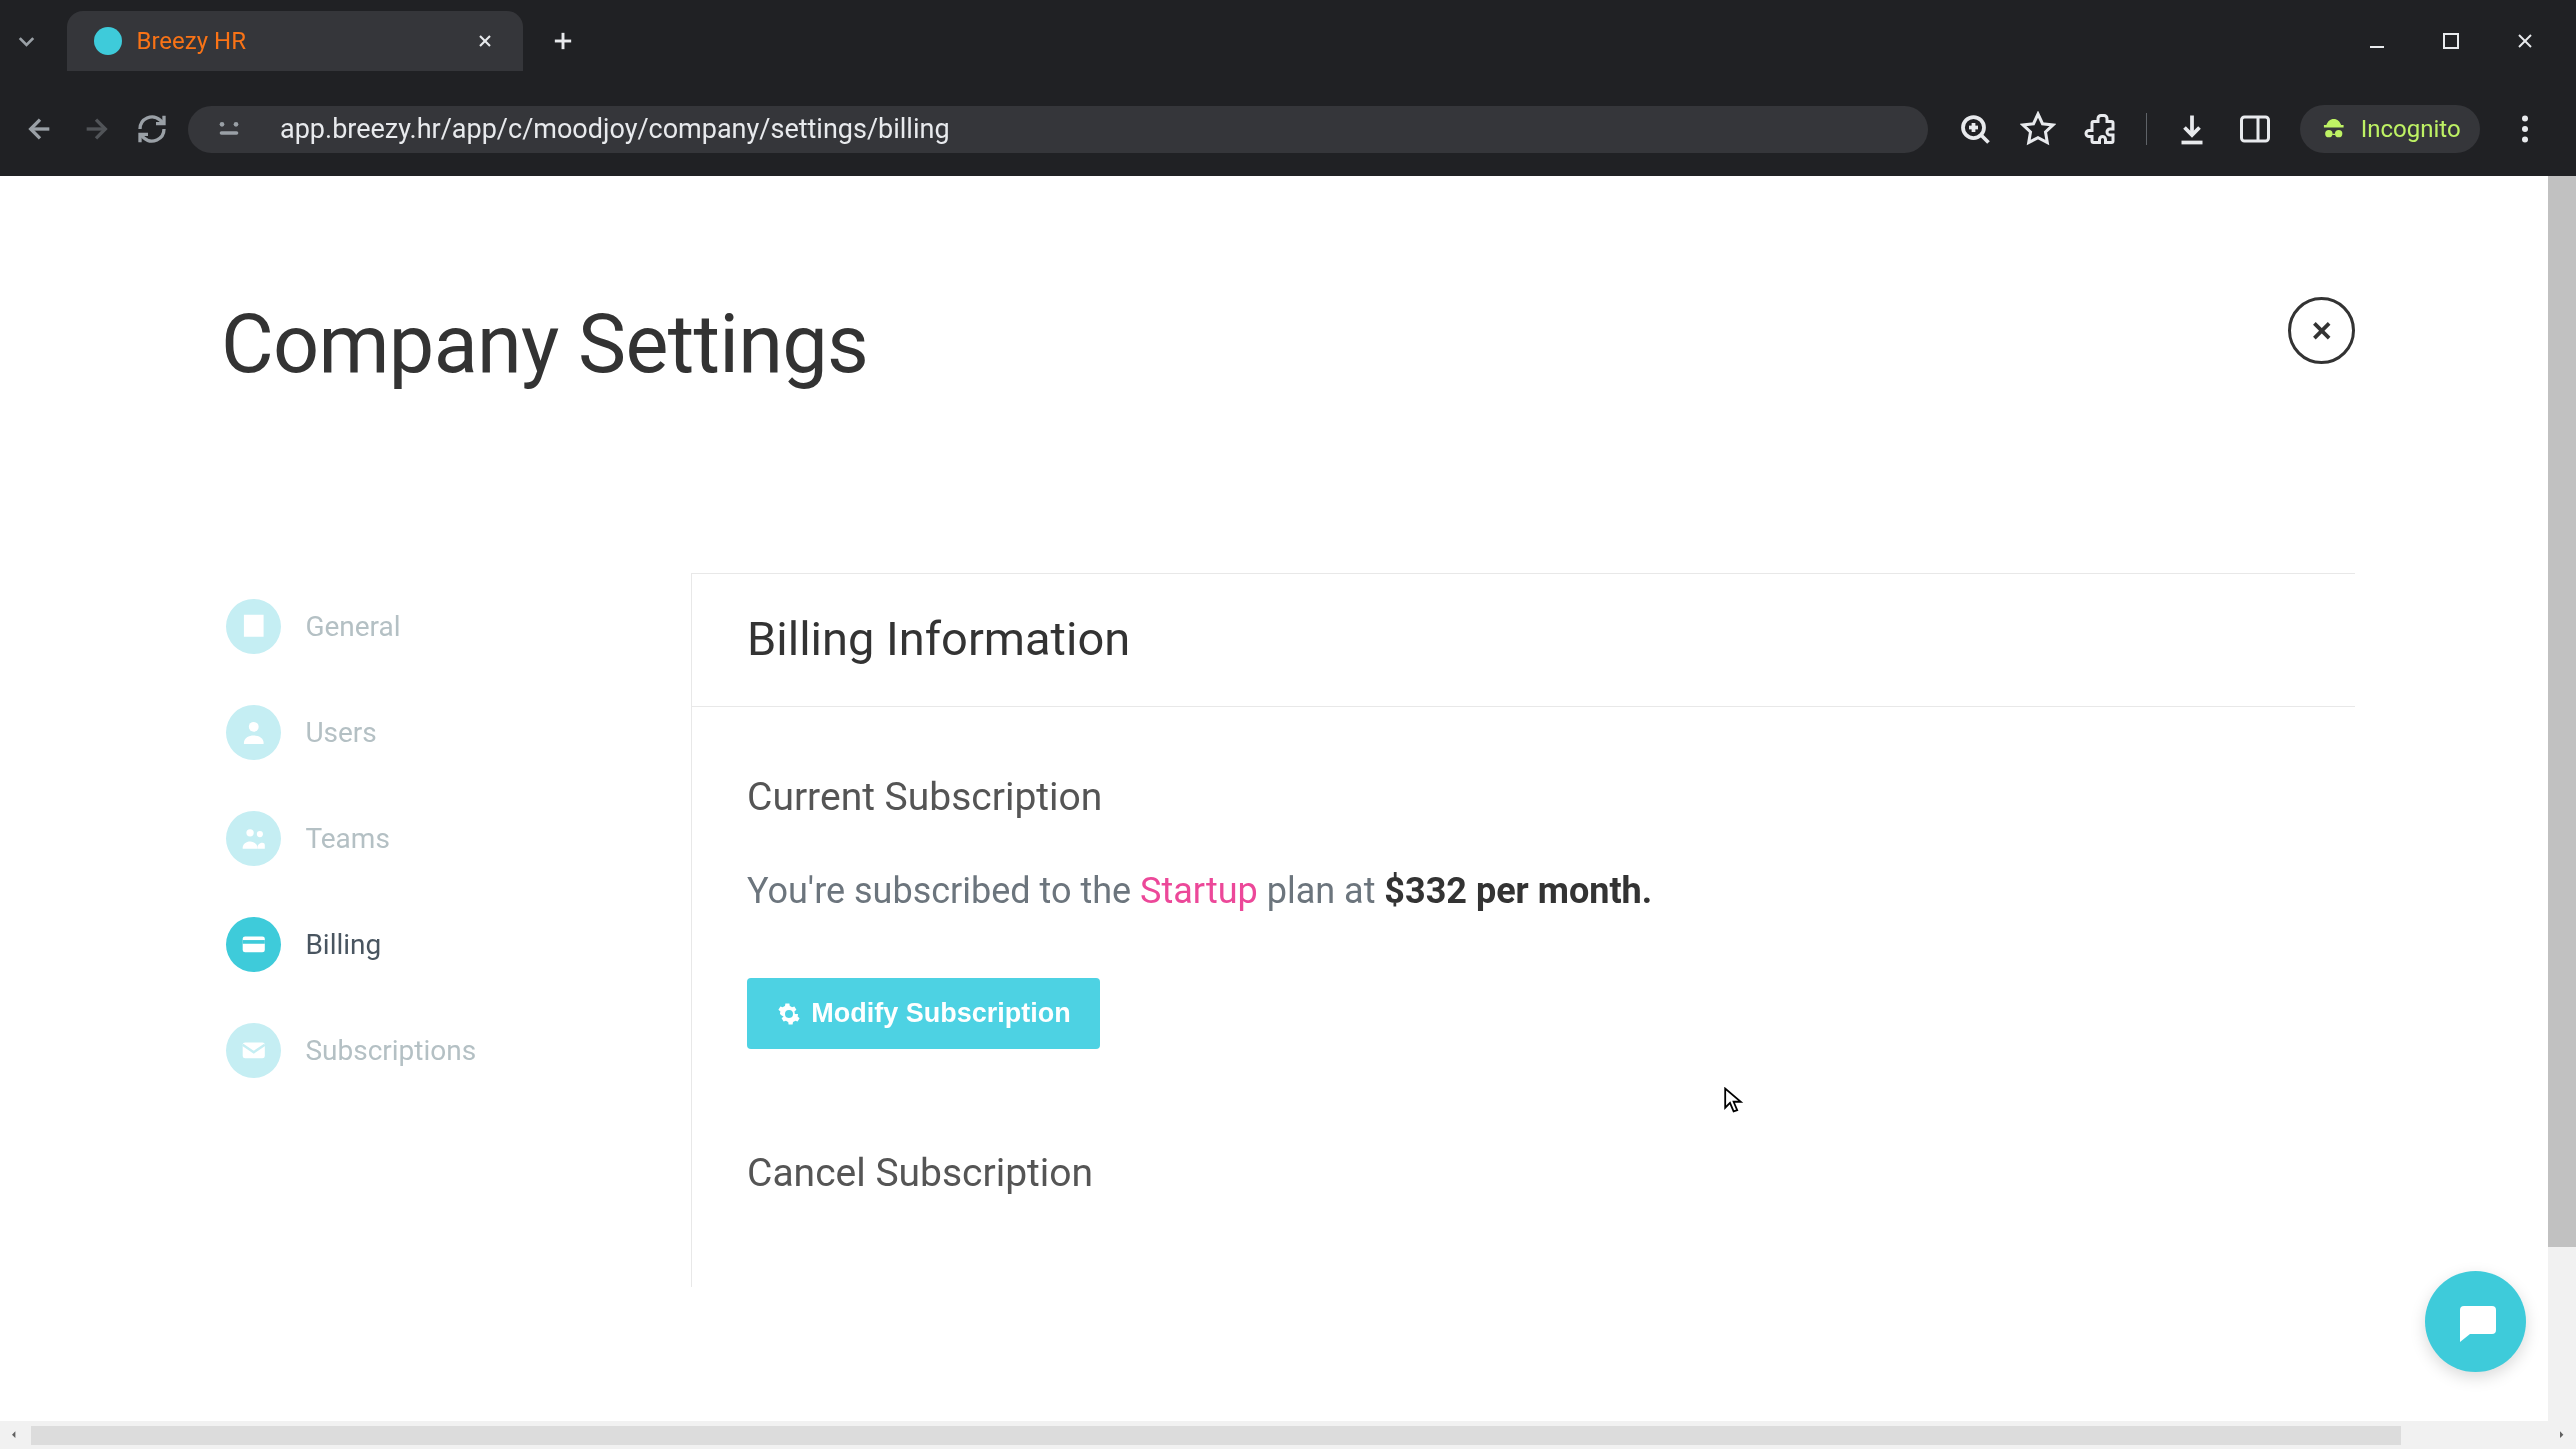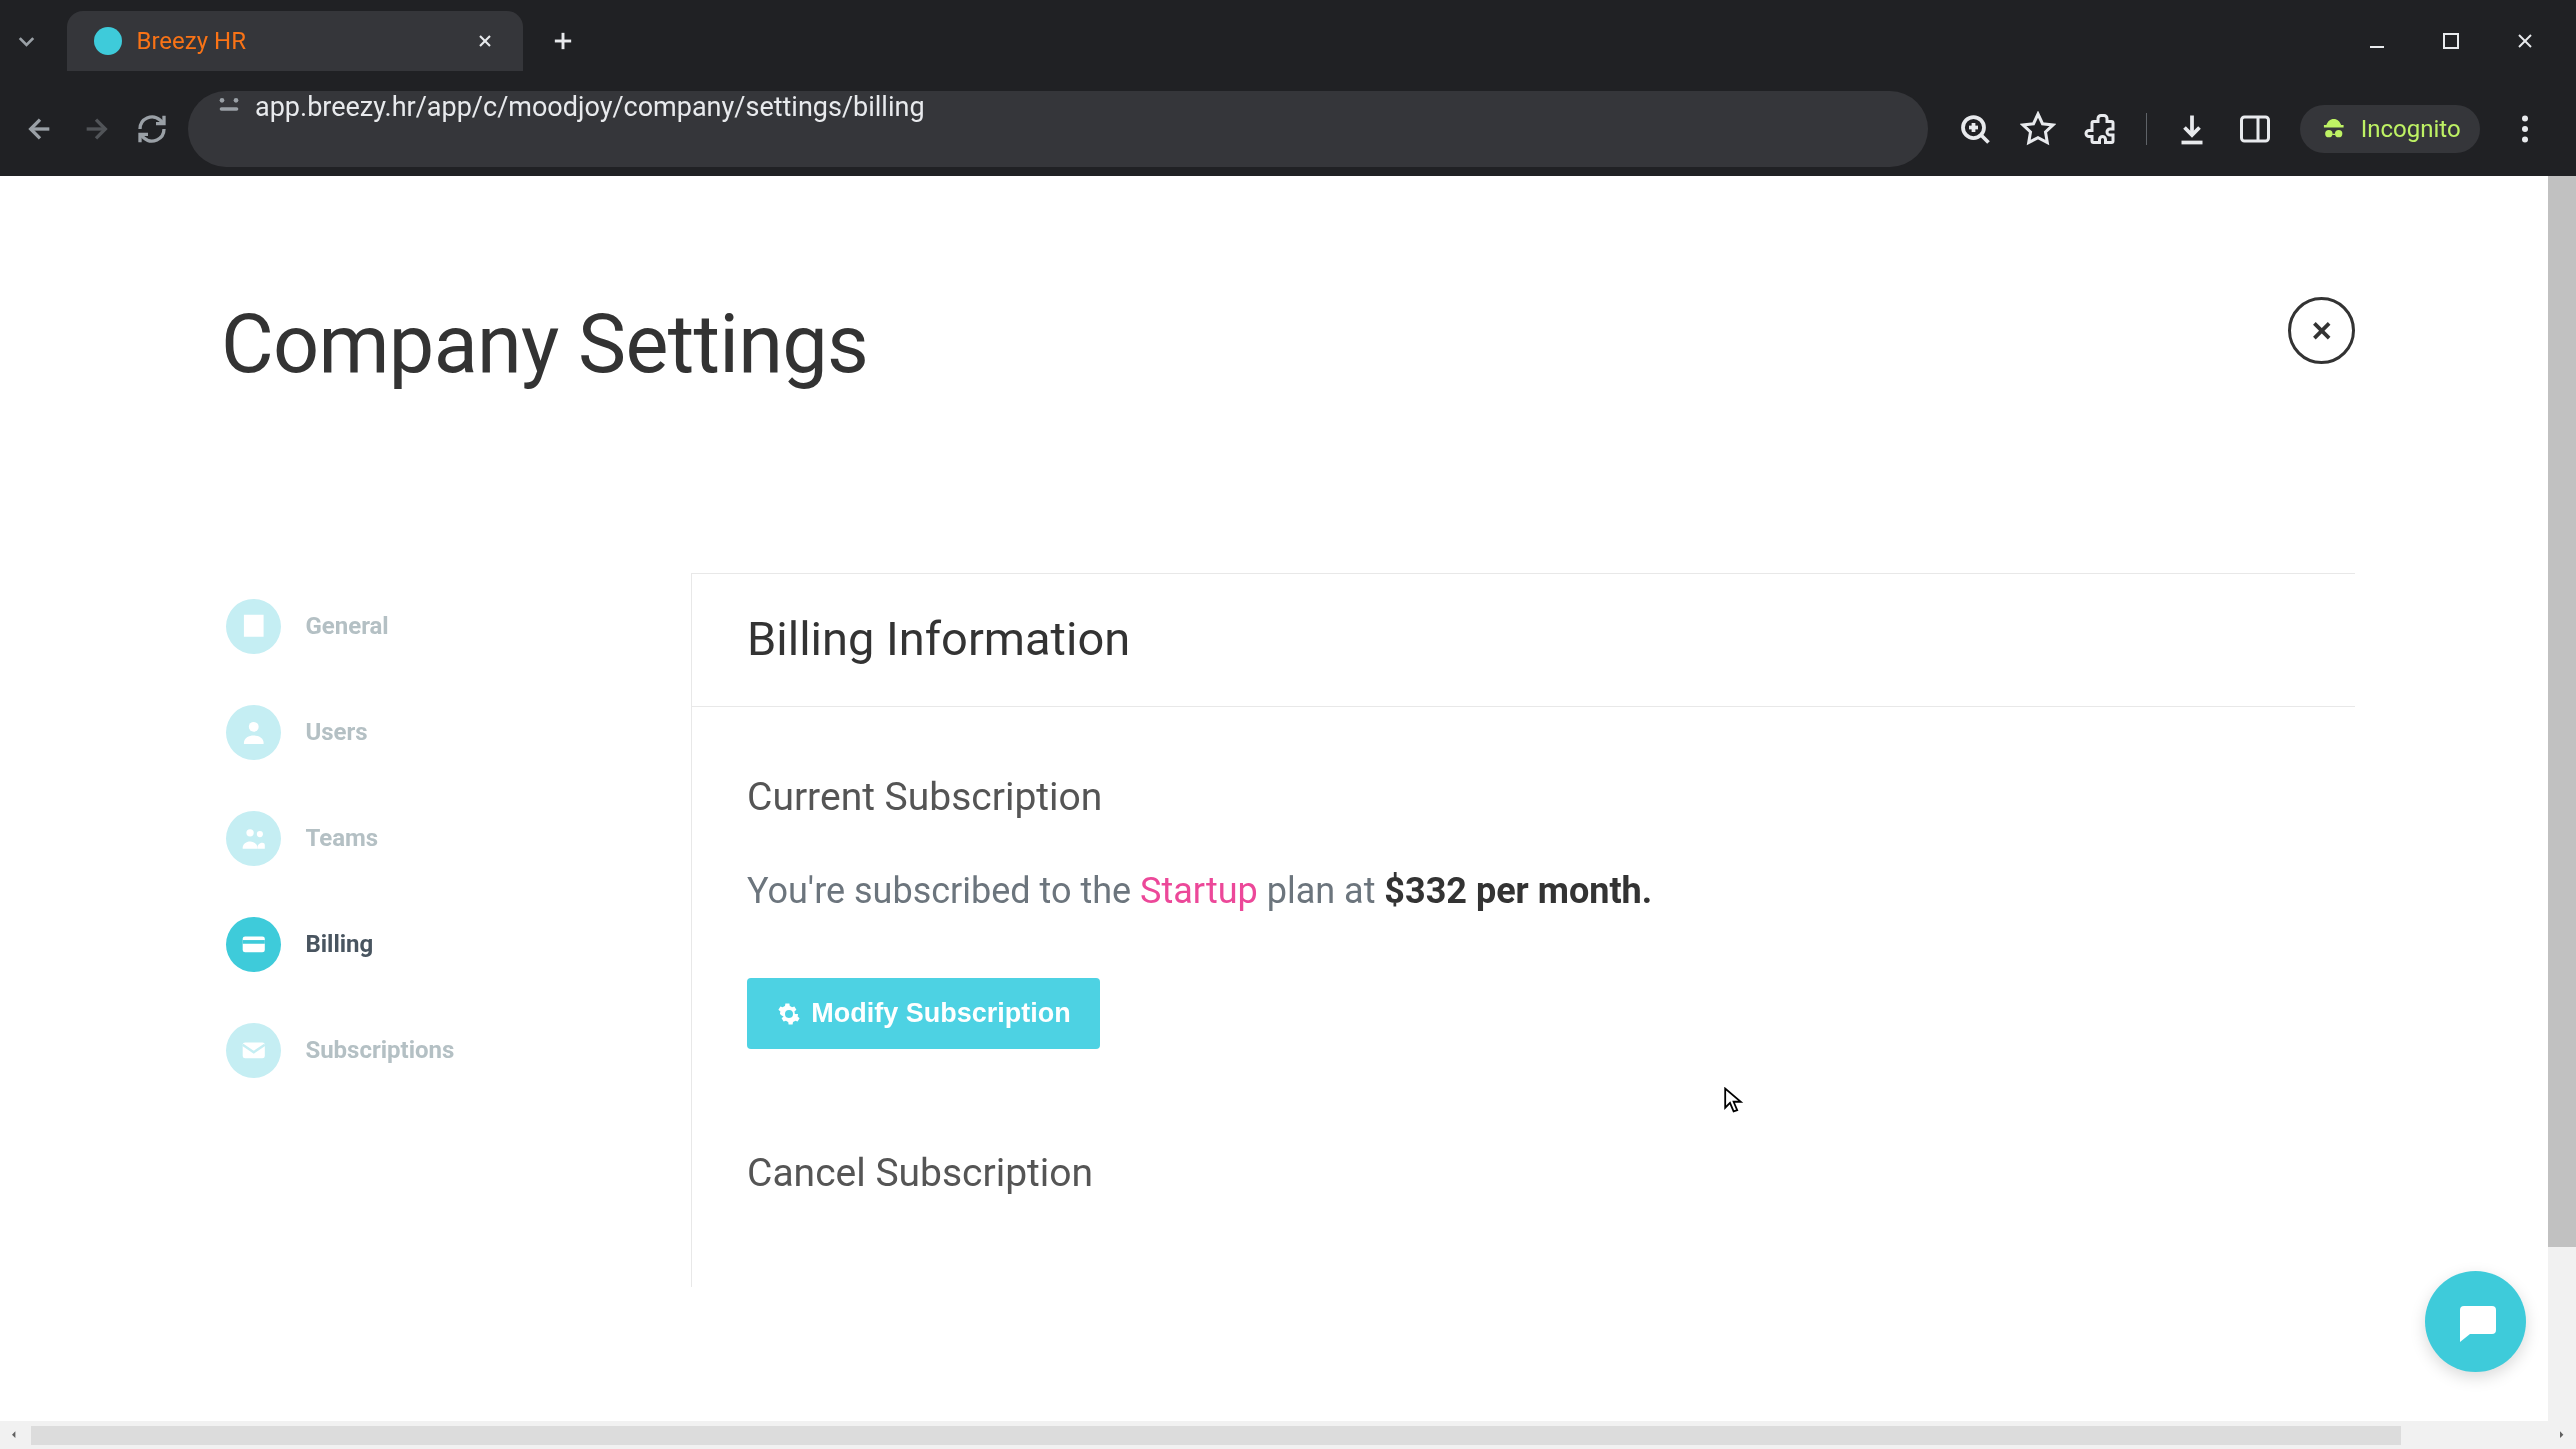--- a/index.html
+++ b/index.html
@@ -131,25 +131,25 @@
       cursor: default;
     }
     .nav-btn svg {
       width: 32px;
       height: 32px;
     }
     .url-container {
       flex: 1;
       background: #35363a;
       border-radius: 47px;
-      height: 76px;
-      display: flex;
-      align-items: flex-start;
+      height: 47px;
+      display: flex;
+      align-items: center;
       padding: 0 27px;
-      gap: 12px;
+      gap: 37px;
     }
     .site-settings {
       width: 28px;
       height: 28px;
       display: flex;
       align-items: center;
       justify-content: center;
       color: #9aa0a6;
       cursor: pointer;
     }
@@ -256,23 +256,23 @@
     }
     .sidebar-item.active .sidebar-icon {
       background: #3ecbda;
     }
     .sidebar-icon svg {
       width: 29.5px;
       height: 29.5px;
       fill: #fff;
     }
     .sidebar-label {
-      font-size: 24px;
+      font-size: 28px;
       color: #b4c0c4;
-      font-weight: 700;
+      font-weight: 400;
     }
     .sidebar-item.active .sidebar-label {
       color: #495560;
     }
     .main-content {
       flex: 1;
       border: 1.3px solid #e8e8e8;
       border-right: none;
       border-bottom: none;
     }

